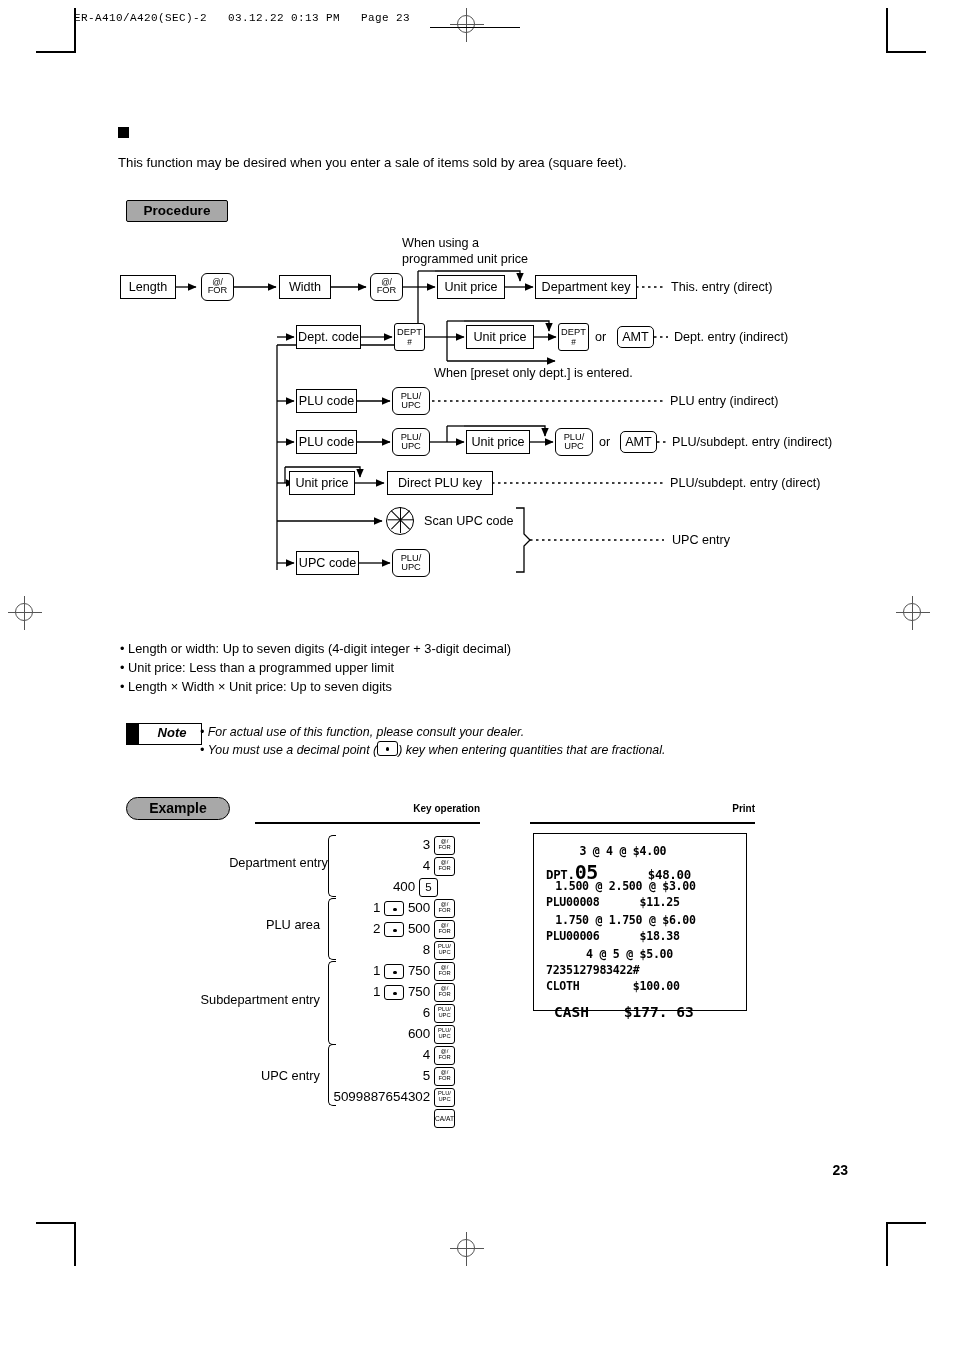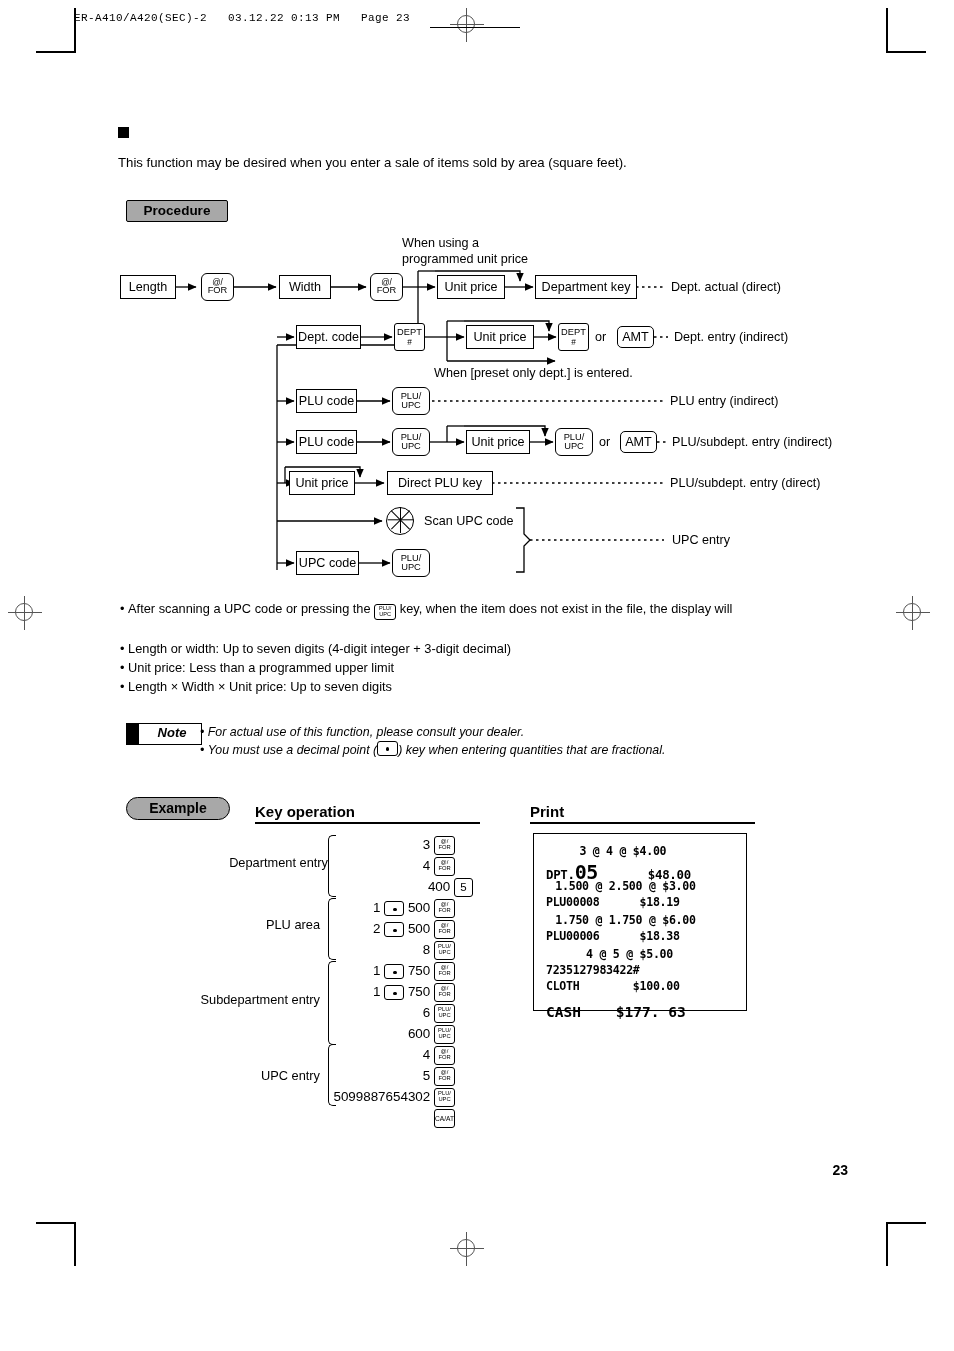--- a/index.html
+++ b/index.html
@@ -66,21 +66,21 @@
   .notebox .blk{position:absolute;left:-1px;top:-1px;width:13px;height:22px;background:#000;}
   .notebox .tx{position:absolute;left:16px;top:1px;width:58px;text-align:center;
      font-size:13px;font-weight:bold;font-style:italic;}
   .noteli{position:absolute;font-size:12.4px;font-style:italic;line-height:18px;}
   .dotkey{display:inline-block;width:19px;height:13px;border:1px solid #000;border-radius:3px;
      vertical-align:-2px;position:relative;}
   .dotkey::after{content:"";position:absolute;left:7.5px;top:5px;width:3.5px;height:3.5px;
      border-radius:50%;background:#000;}
 
   
-  .colhead{position:absolute;font-size:15px;font-weight:bold;text-align:left;}
+  .colhead{position:absolute;font-size:10px;font-weight:bold;text-align:right;}
   .colrule{position:absolute;height:1.6px;background:#000;}
 
   .grplab{position:absolute;font-size:12.8px;text-align:right;white-space:nowrap;}
   .brace{position:absolute;border:1px solid #000;border-right:none;box-sizing:border-box;
      border-radius:5px 0 0 5px;}
   .opline{position:absolute;text-align:right;font-size:13.4px;white-space:nowrap;}
   .kb{display:inline-block;border:1px solid #000;border-radius:3px;background:#fff;
      text-align:center;vertical-align:middle;line-height:1;box-sizing:border-box;}
   .kb.two{width:21px;height:19px;padding-top:2px;font-size:5.8px;}
   .kb.two b{display:block;font-weight:normal;}
@@ -217,21 +217,21 @@
 <div class="keyL" style="left:370px;top:273px;width:33px;height:28px;">
     <span class="t">@/</span>
     <span class="b">FOR</span>
   </div>
 
 <div class="flab" style="left:402px;top:236px;">When using a</div>
 <div class="flab" style="left:402px;top:252px;">programmed unit price</div>
 
 <div class="nodeL" style="left:437px;top:275px;width:68px;height:24px;line-height:22px;"><span>Unit price</span></div>
 <div class="nodeL" style="left:535px;top:275px;width:102px;height:24px;line-height:22px;"><span>Department key</span></div>
-<div class="flab" style="left:671px;top:280px;">Dept. actual (direct)</div>
+<div class="flab" style="left:671px;top:280px;">This. entry (direct)</div>
 
 <div class="nodeL" style="left:296px;top:325px;width:65px;height:24px;line-height:22px;"><span>Dept. code</span></div>
 <div class="keyL sq" style="left:394px;top:323px;width:31px;height:28px;">
     <span class="b">DEPT</span>
     <span class="t">#</span>
   </div>
 <div class="nodeL" style="left:466px;top:325px;width:68px;height:24px;line-height:22px;"><span>Unit price</span></div>
 <div class="keyL sq" style="left:558px;top:323px;width:31px;height:28px;">
     <span class="b">DEPT</span>
     <span class="t">#</span>
@@ -275,21 +275,21 @@
 <div class="flab" style="left:424px;top:514px;">Scan UPC code</div>
 
 <div class="nodeL" style="left:296px;top:551px;width:63px;height:24px;line-height:22px;"><span>UPC code</span></div>
 <div class="keyL" style="left:392px;top:549px;width:38px;height:28px;">
     <span class="b">PLU/</span>
     <span class="b">UPC</span>
   </div>
 <div class="flab" style="left:672px;top:533px;">UPC entry</div>
 
 <div class="bul" style="left:120px;top:599px;width:720px;">
-  <span>•&nbsp;<span>After scanning a UPC code or pressing the </span><span class="ikey"><b>PLU/</b><b>UPC</b></span><span> key, when the item does not exist in the file, the display will</span></span><br>
+  <br>
 </div>
 <div class="bul" style="left:120px;top:639px;">•&nbsp;<span>Length or width: Up to seven digits (4-digit integer + 3-digit decimal)</span></div>
 <div class="bul" style="left:120px;top:658px;">•&nbsp;<span>Unit price: Less than a programmed upper limit</span></div>
 <div class="bul" style="left:120px;top:677px;">•&nbsp;<span>Length × Width × Unit price: Up to seven digits</span></div>
 
 <div class="notebox">
   <div class="blk"></div>
   <div class="tx">Note</div>
 </div>
 <div class="noteli" style="left:200px;top:723px;">•&nbsp;<span>For actual use of this function, please consult your dealer.</span></div>
@@ -308,42 +308,42 @@
 <div class="brace" style="left:328px;top:898px;width:8px;height:62px;"></div>
 
 <div class="grplab" style="left:130px;top:992px;width:190px;">Subdepartment entry</div>
 <div class="brace" style="left:328px;top:961px;width:8px;height:84px;"></div>
 
 <div class="grplab" style="left:160px;top:1068px;width:160px;">UPC entry</div>
 <div class="brace" style="left:328px;top:1044px;width:8px;height:62px;"></div>
 
 <div class="opline" style="left:250px;top:836px;width:205px;"><span>3</span>&nbsp;<span class="kb two"><b>@/</b><b>FOR</b></span></div>
 <div class="opline" style="left:250px;top:857px;width:205px;"><span>4</span>&nbsp;<span class="kb two"><b>@/</b><b>FOR</b></span></div>
-<div class="opline" style="left:268px;top:878px;width:205px;"><span>400</span>&nbsp;<span class="kb num"><span>5</span></span></div>
+<div class="opline" style="left:233px;top:878px;width:205px;"><span>400</span>&nbsp;<span class="kb num"><span>5</span></span></div>
 
 <div class="opline" style="left:250px;top:899px;width:205px;"><span>1</span>&nbsp;<span class="kb dot"></span>&nbsp;<span>500</span>&nbsp;<span class="kb two"><b>@/</b><b>FOR</b></span></div>
 <div class="opline" style="left:250px;top:920px;width:205px;"><span>2</span>&nbsp;<span class="kb dot"></span>&nbsp;<span>500</span>&nbsp;<span class="kb two"><b>@/</b><b>FOR</b></span></div>
 <div class="opline" style="left:250px;top:941px;width:205px;"><span>8</span>&nbsp;<span class="kb two"><b>PLU/</b><b>UPC</b></span></div>
 
 <div class="opline" style="left:250px;top:962px;width:205px;"><span>1</span>&nbsp;<span class="kb dot"></span>&nbsp;<span>750</span>&nbsp;<span class="kb two"><b>@/</b><b>FOR</b></span></div>
 <div class="opline" style="left:250px;top:983px;width:205px;"><span>1</span>&nbsp;<span class="kb dot"></span>&nbsp;<span>750</span>&nbsp;<span class="kb two"><b>@/</b><b>FOR</b></span></div>
 <div class="opline" style="left:250px;top:1004px;width:205px;"><span>6</span>&nbsp;<span class="kb two"><b>PLU/</b><b>UPC</b></span></div>
 <div class="opline" style="left:250px;top:1025px;width:205px;"><span>600</span>&nbsp;<span class="kb two"><b>PLU/</b><b>UPC</b></span></div>
 
 <div class="opline" style="left:250px;top:1046px;width:205px;"><span>4</span>&nbsp;<span class="kb two"><b>@/</b><b>FOR</b></span></div>
 <div class="opline" style="left:250px;top:1067px;width:205px;"><span>5</span>&nbsp;<span class="kb two"><b>@/</b><b>FOR</b></span></div>
 <div class="opline" style="left:250px;top:1088px;width:205px;"><span>5099887654302</span>&nbsp;<span class="kb two"><b>PLU/</b><b>UPC</b></span></div>
 <div class="opline" style="left:250px;top:1109px;width:205px;"><span class="kb ca"><span>CA/AT</span></span></div>
 
 <div class="receipt">
   <div class="rl" style="left:12px;top:10px;">     3 @ 4 @ $4.00</div>
   <div class="rl dpt" style="left:12px;top:26px;">DPT.<em>05</em>&nbsp;&nbsp;&nbsp;&nbsp;&nbsp;&nbsp;&nbsp;$48.00</div>
   <div class="rl" style="left:8px;top:45px;">  1.500 @ 2.500 @ $3.00</div>
-  <div class="rl" style="left:12px;top:61px;">PLU00008      $18.19</div>
+  <div class="rl" style="left:12px;top:61px;">PLU00008      $11.25</div>
   <div class="rl" style="left:8px;top:79px;">  1.750 @ 1.750 @ $6.00</div>
   <div class="rl" style="left:12px;top:95px;">PLU00006      $18.38</div>
   <div class="rl" style="left:12px;top:113px;">      4 @ 5 @ $5.00</div>
   <div class="rl" style="left:12px;top:129px;">7235127983422#</div>
   <div class="rl" style="left:12px;top:145px;">CLOTH        $100.00</div>
-  <div class="rl big" style="left:12px;top:170px;">CASH    $177. 63</div>
+  <div class="rl big" style="left:20px;top:170px;">CASH    $177. 63</div>
 </div>
 
 <div class="pageno">23</div>
 
 </body></html>

